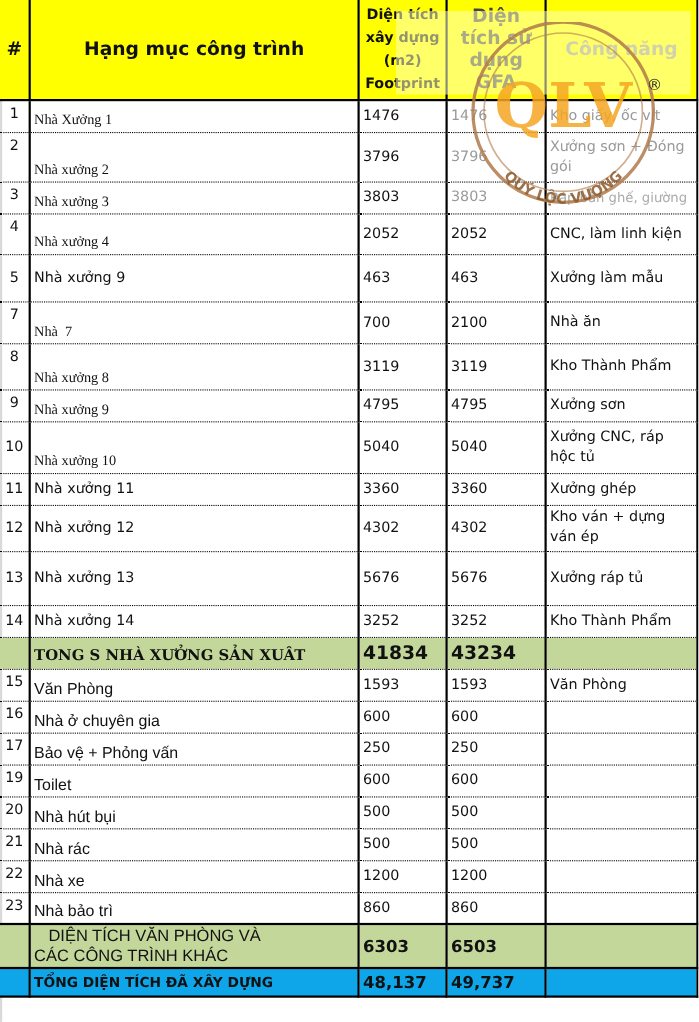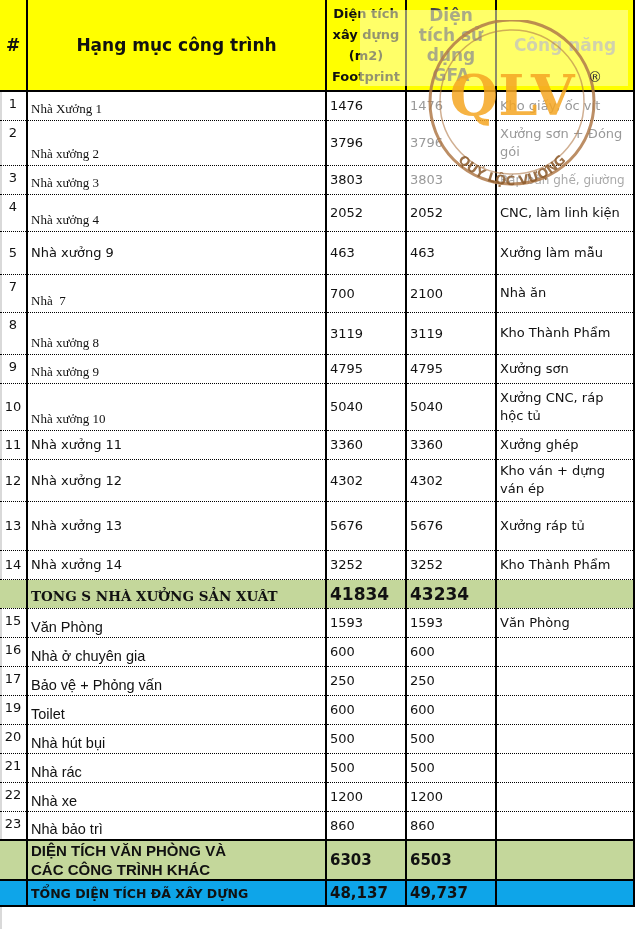--- a/index.html
+++ b/index.html
@@ -16,21 +16,21 @@
   td.name-sans { font-family: "DejaVu Sans", sans-serif; font-size: 13px; }
   td.name-arial { font-family: "Liberation Sans", sans-serif; font-size: 14.5px; vertical-align: bottom; padding-bottom: 2px; }
   td.func { font-size: 13px; line-height: 18px; vertical-align: middle; }
   tr.total td { background: #c4d79b; font-weight: bold; border-bottom: 1px dotted #000; }
   tr.total td.num { font-size: 17px; }
   tr.total2 td { background: #c4d79b; font-weight: bold; border-bottom: 2px solid #000; }
   tr.total2 td.num { font-size: 15px; }
   tr.grand td { background: #0ea5e9; font-weight: bold; border-bottom: 2px solid #000; }
   tr.grand td.num { font-size: 15px; }
   .total-title-serif { font-family: "DejaVu Serif", serif; font-size: 13.5px; font-weight: bold; }
-  .total-title-sans { font-family: "Liberation Sans", sans-serif; font-size: 15px; font-weight: bold; line-height: 19px; }
+  .total-title-sans { font-family: "Liberation Sans", sans-serif; font-size: 15px; font-weight: normal; line-height: 19px; margin-left: 13px; }
   .grand-title { font-family: "DejaVu Sans", sans-serif; font-size: 12.5px; font-weight: bold; }
   .left-edge { position: absolute; left: 0; top: 0; width: 2px; height: 929px; background: #d9d9d9; }
   
   .wm { position: absolute; left: 360px; top: 10px; width: 268px; height: 190px; pointer-events: none; }
   .wm-box { position: absolute; left: 0; top: 0; width: 268px; height: 76px; background: rgba(255,255,190,0.55); }
   .wm-logo { position: absolute; left: 412px; top: 20px; width: 200px; height: 180px; pointer-events: none; }
 </style>
 </head>
 <body>
 

